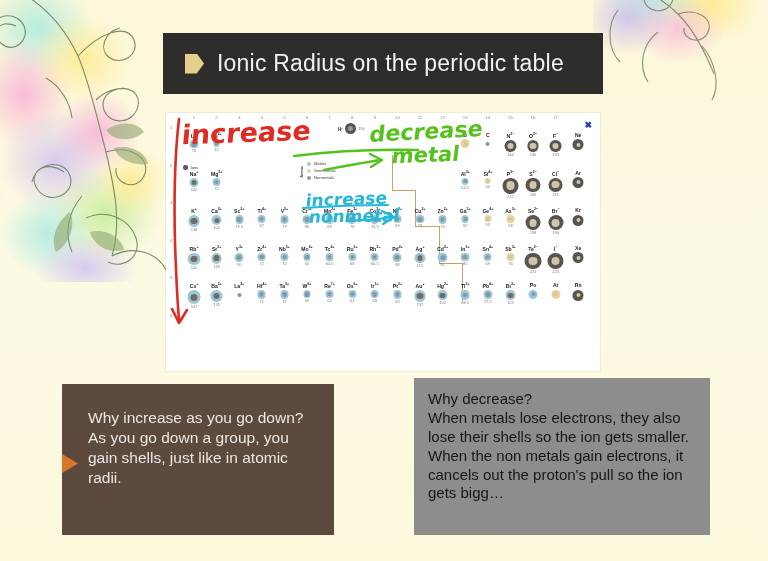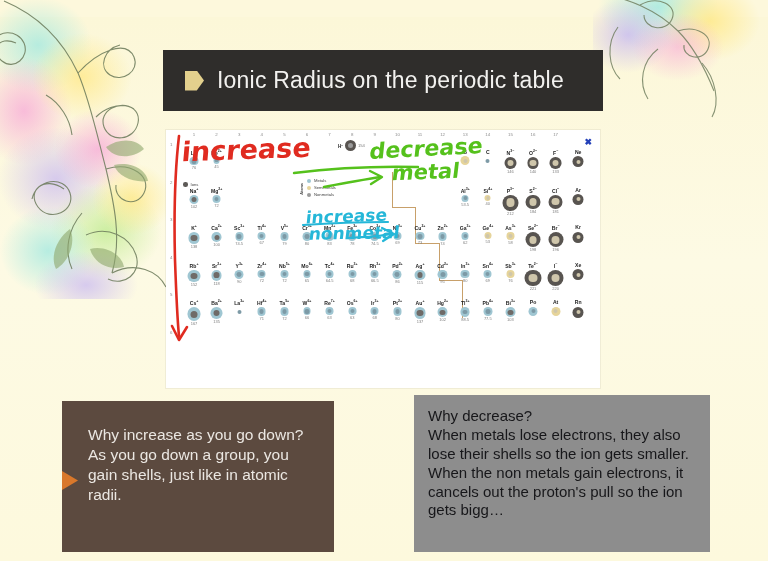--- a/index.html
+++ b/index.html
@@ -7,21 +7,20 @@
     width:768px;height:561px;overflow:hidden;
     font-family:"Liberation Sans",sans-serif;
     background:#fdf8dc;
     position:relative;
   }
   #slide{
     position:absolute;inset:0;
     background:
       radial-gradient(circle at 96% 2%, rgba(255,255,255,0) 0 0),
       linear-gradient(180deg,#fcf7d8 0%,#fdfae4 45%,#fdf9dd 100%);
-    margin-top: 17px;
   }
 
   
   .deco{position:absolute;pointer-events:none;}
   .deco-tl{left:-14px;top:-18px;width:210px;height:300px;}
   .deco-tr{right:-10px;top:-30px;width:185px;height:150px;transform:scaleX(-1);}
 
   
   #title-bar{
     position:absolute;left:163px;top:33px;width:440px;height:61px;

